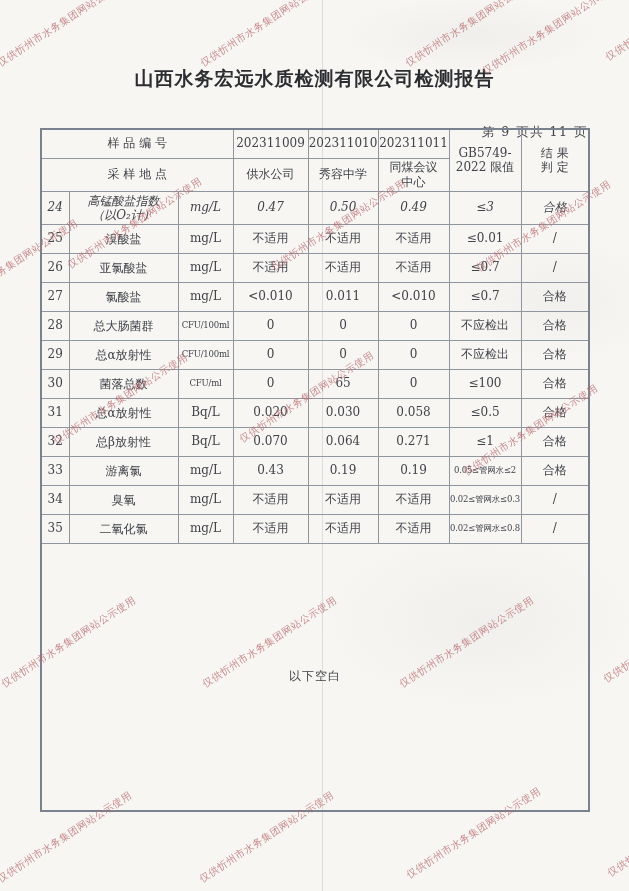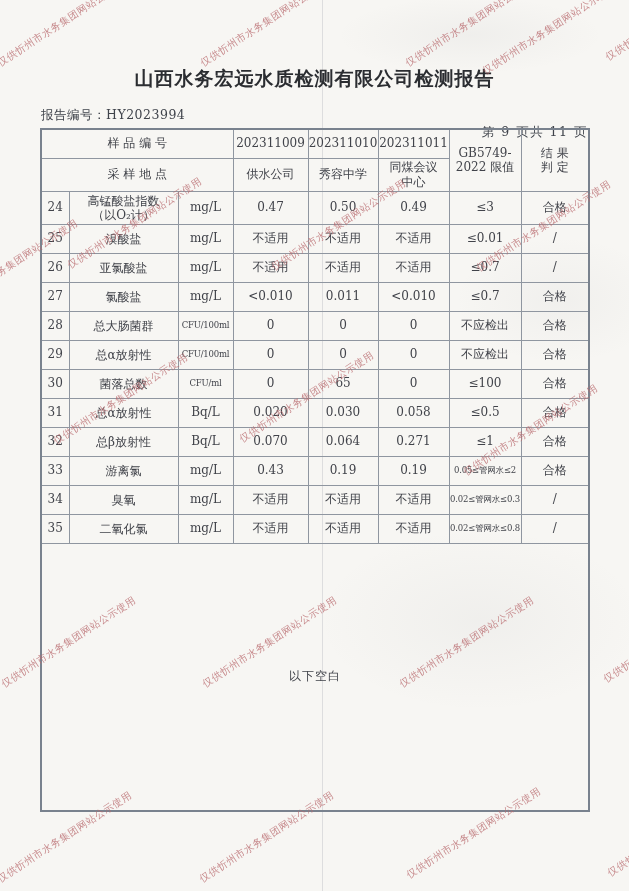--- a/index.html
+++ b/index.html
@@ -25,21 +25,21 @@
     border-collapse:collapse; table-layout:fixed; font-size:12px; color:#41434a;
     border:2px solid #79828e; }
   table.report th, table.report td {
     border:1px solid #8f96a0; font-weight:normal; padding:0;
     text-align:center; vertical-align:middle; line-height:1.25;
     overflow:hidden;
   }
   tr.hdr1 { height:29px; }
   tr.hdr2 { height:33px;padding-left:26px; }
   tr.r    { height:29px; }
-  tr.r.tall { height:33px; }
+  tr.r.tall { height:33px;font-style:italic; }
   .c-name { text-align:left; padding-left:7px; }
   .c-name div { line-height:14px; }
   .small  { font-size:8.5px; letter-spacing:-0.2px;margin-left:20px; }
   .site-cell { white-space:pre-line; }
   .two-line div { line-height:14px; }
   .gap1 { }
   .c-blank { vertical-align:top; text-align:left; padding:5px 0 0 8px;
     font-size:12px; height:266px; letter-spacing:1px; }
 
   .wm { position:absolute; white-space:nowrap; z-index:6; pointer-events:none;
@@ -48,21 +48,20 @@
     opacity:0.78; transform:rotate(-33deg); transform-origin:0 100%; }
 </style>
 </head>
 <body>
 
 <div class="page">
 
   <div class="fold-line"></div>
 
   <div class="title">山西水务宏远水质检测有限公司检测报告</div>
-  <div class="meta-left">报告编号：HY2023994</div>
   <div class="meta-right">第 9 页共 11 页</div>
 
   <table class="report">
     <colgroup>
       <col style="width:28px">
         <col style="width:109px">
         <col style="width:55px">
       <col style="width:75px">
         <col style="width:70px">
         <col style="width:71px">

